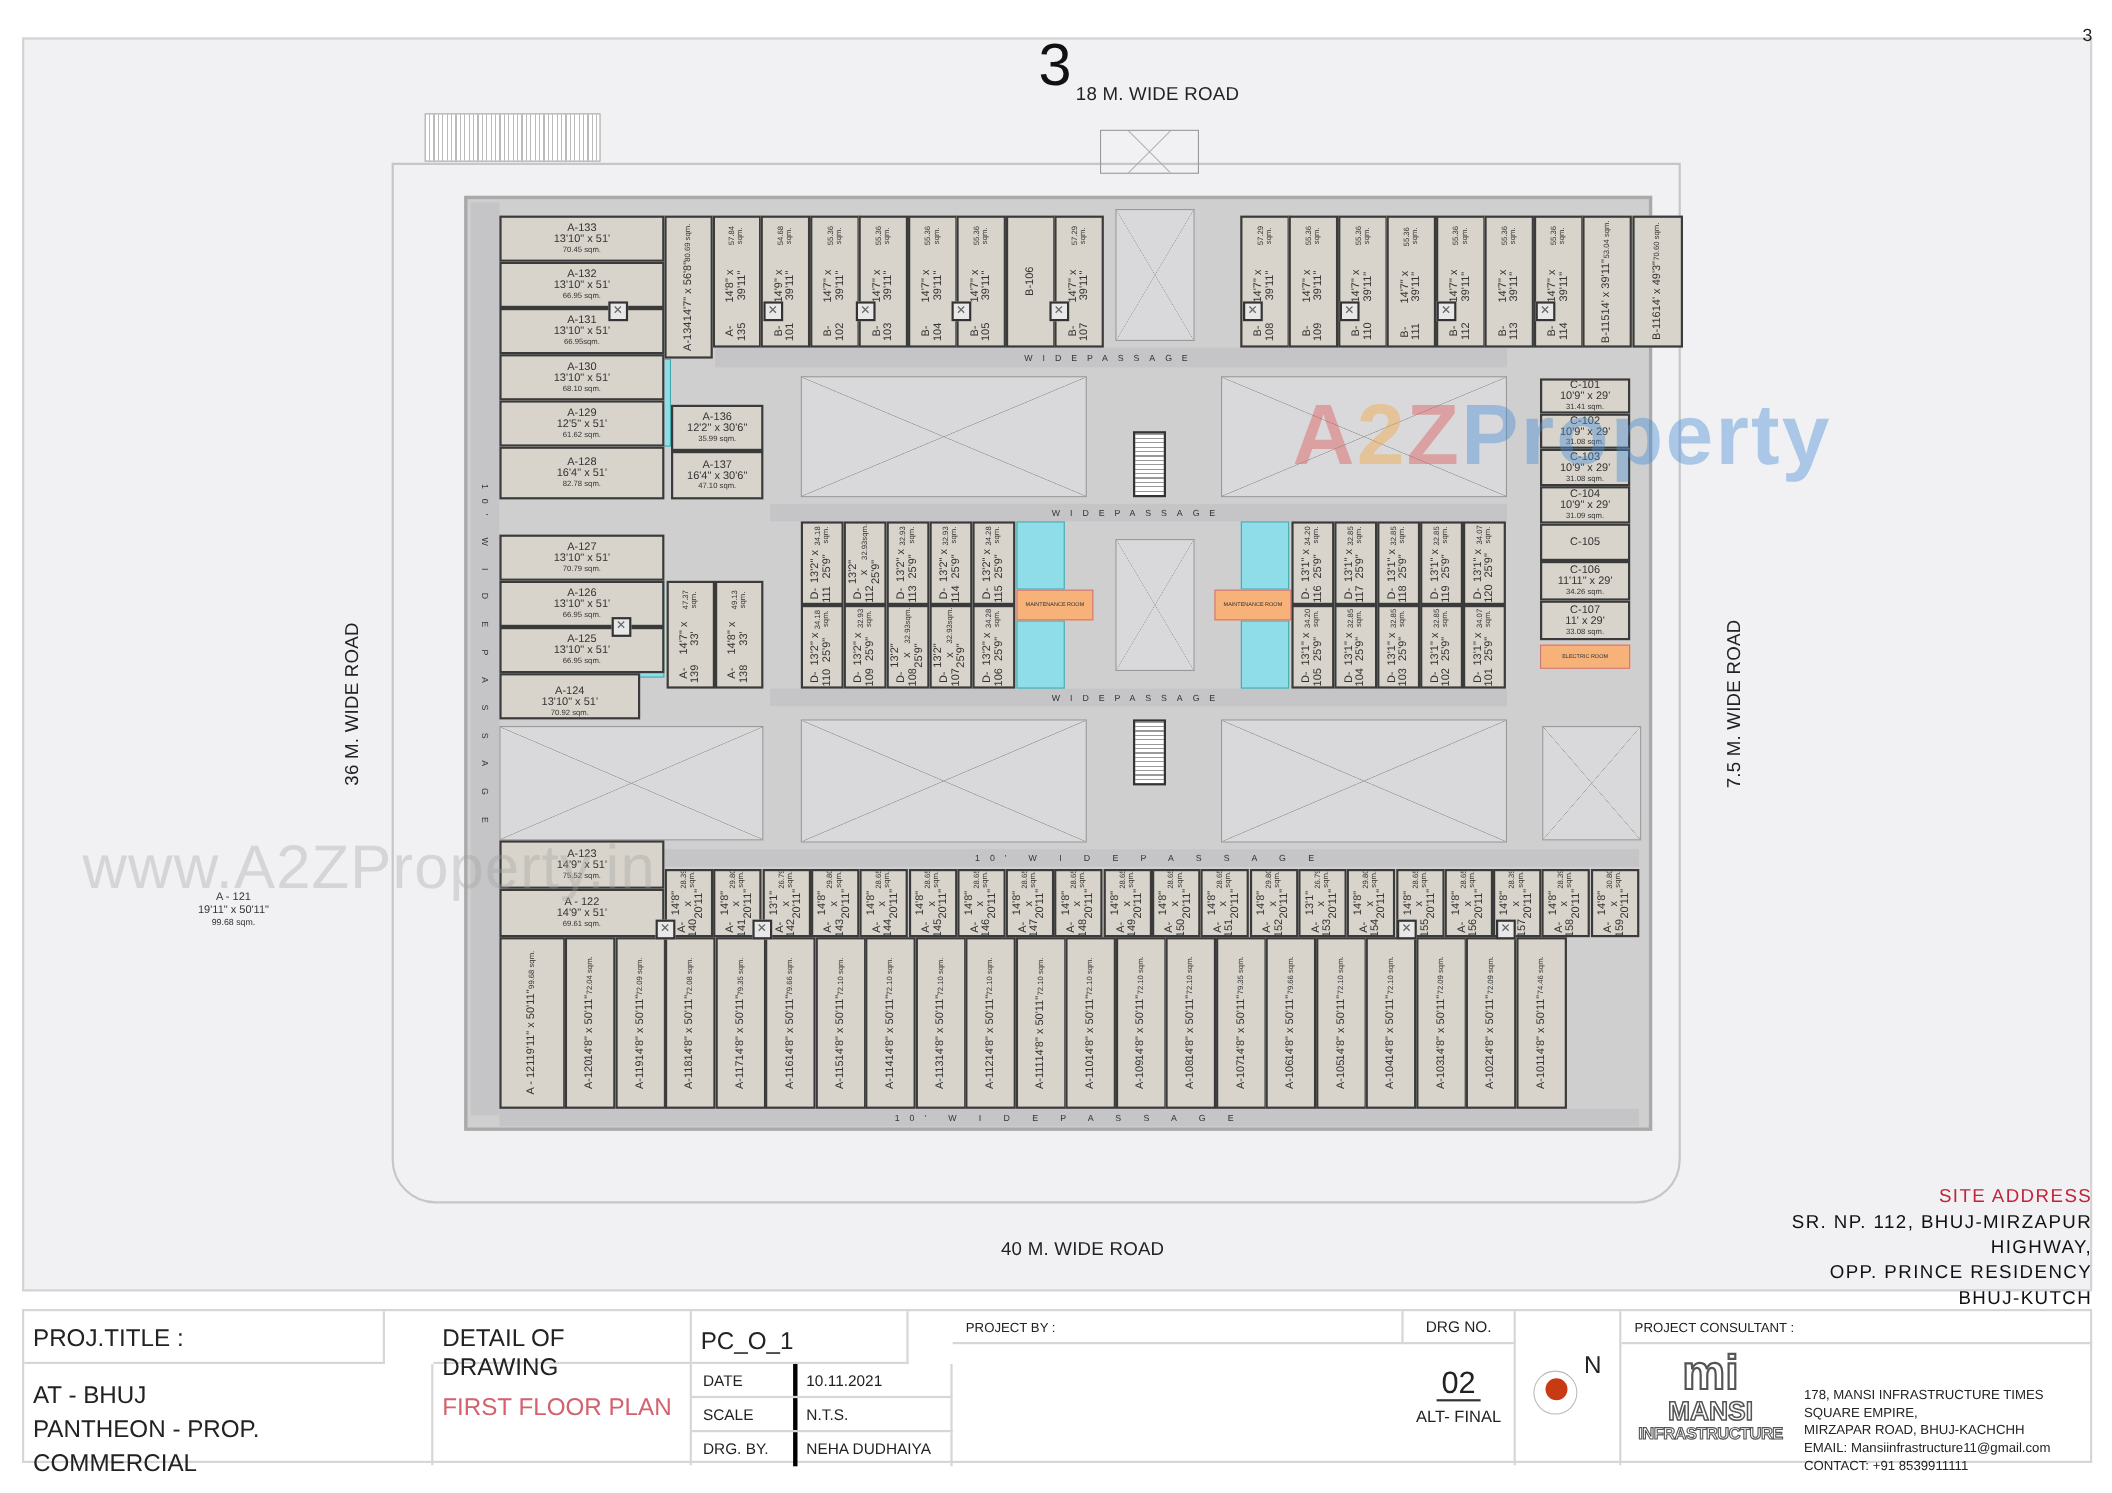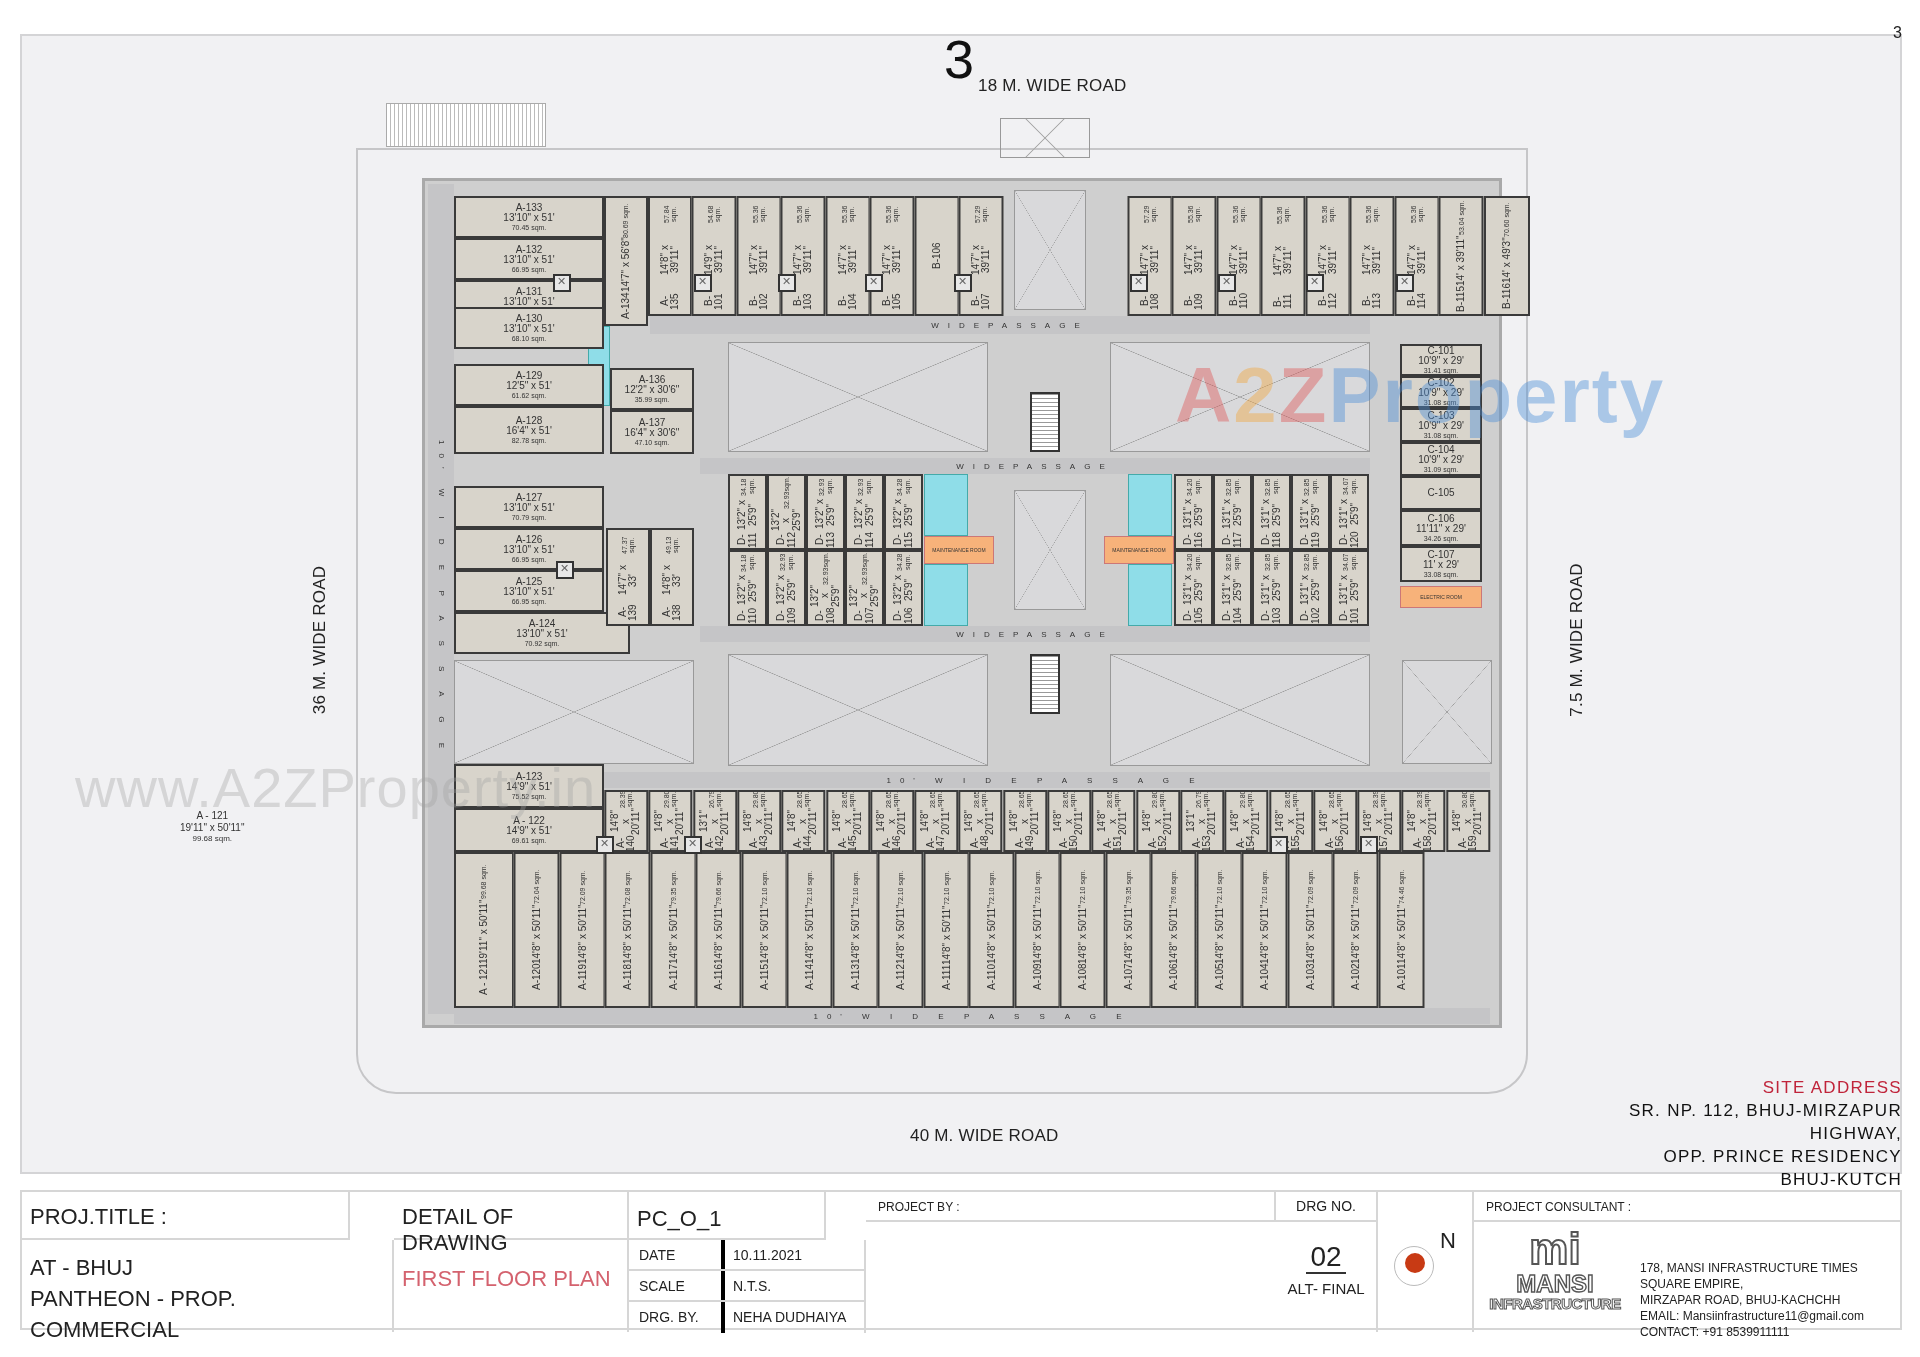--- a/index.html
+++ b/index.html
@@ -149,21 +149,21 @@
     <div class="unit" style="left: 454px; top: 238px; width: 150px; height: 42px;">
       <span class="id">A-132</span>
       <span class="dim">13'10" x 51'</span>
       <span class="area">66.95 sqm.</span>
     </div>
     <div class="unit" style="left: 454px; top: 280px; width: 150px; height: 42px;">
       <span class="id">A-131</span>
       <span class="dim">13'10" x 51'</span>
       <span class="area">66.95sqm.</span>
     </div>
-    <div class="unit" style="left: 454px; top: 307px; width: 150px; height: 42px;">
+    <div class="unit" style="left: 454px; top: 322px; width: 150px; height: 42px;">
       <span class="id">A-130</span>
       <span class="dim">13'10" x 51'</span>
       <span class="area">68.10 sqm.</span>
     </div>
     <div class="unit" style="left: 454px; top: 364px; width: 150px; height: 42px;">
       <span class="id">A-129</span>
       <span class="dim">12'5" x 51'</span>
       <span class="area">61.62 sqm.</span>
     </div>
     <div class="unit" style="left: 454px; top: 406px; width: 150px; height: 48px;">
@@ -199,21 +199,21 @@
     <div class="unit" style="left: 454px; top: 528px; width: 150px; height: 42px;">
       <span class="id">A-126</span>
       <span class="dim">13'10" x 51'</span>
       <span class="area">66.95 sqm.</span>
     </div>
     <div class="unit" style="left: 454px; top: 570px; width: 150px; height: 42px;">
       <span class="id">A-125</span>
       <span class="dim">13'10" x 51'</span>
       <span class="area">66.95 sqm.</span>
     </div>
-    <div class="unit" style="left: 454px; top: 612px; width: 176px; height: 42px;">
+    <div class="unit" style="left: 454px; top: 612px; width: 128px; height: 42px; justify-content: flex-end;">
       <span class="id">A-124</span>
       <span class="dim">13'10" x 51'</span>
       <span class="area">70.92 sqm.</span>
     </div>
     <div class="unit v" style="left: 606px; top: 528px; width: 44px; height: 98px;">
       <span class="id" style="margin: 0px 1px;">A-139</span>
       <span class="dim" style="margin: 0px 1px;">14'7" x 33'</span>
       <span class="area" style="margin: 0px 1px;">47.37 sqm.</span>
     </div>
     <div class="unit v" style="left: 650px; top: 528px; width: 44px; height: 98px;">

